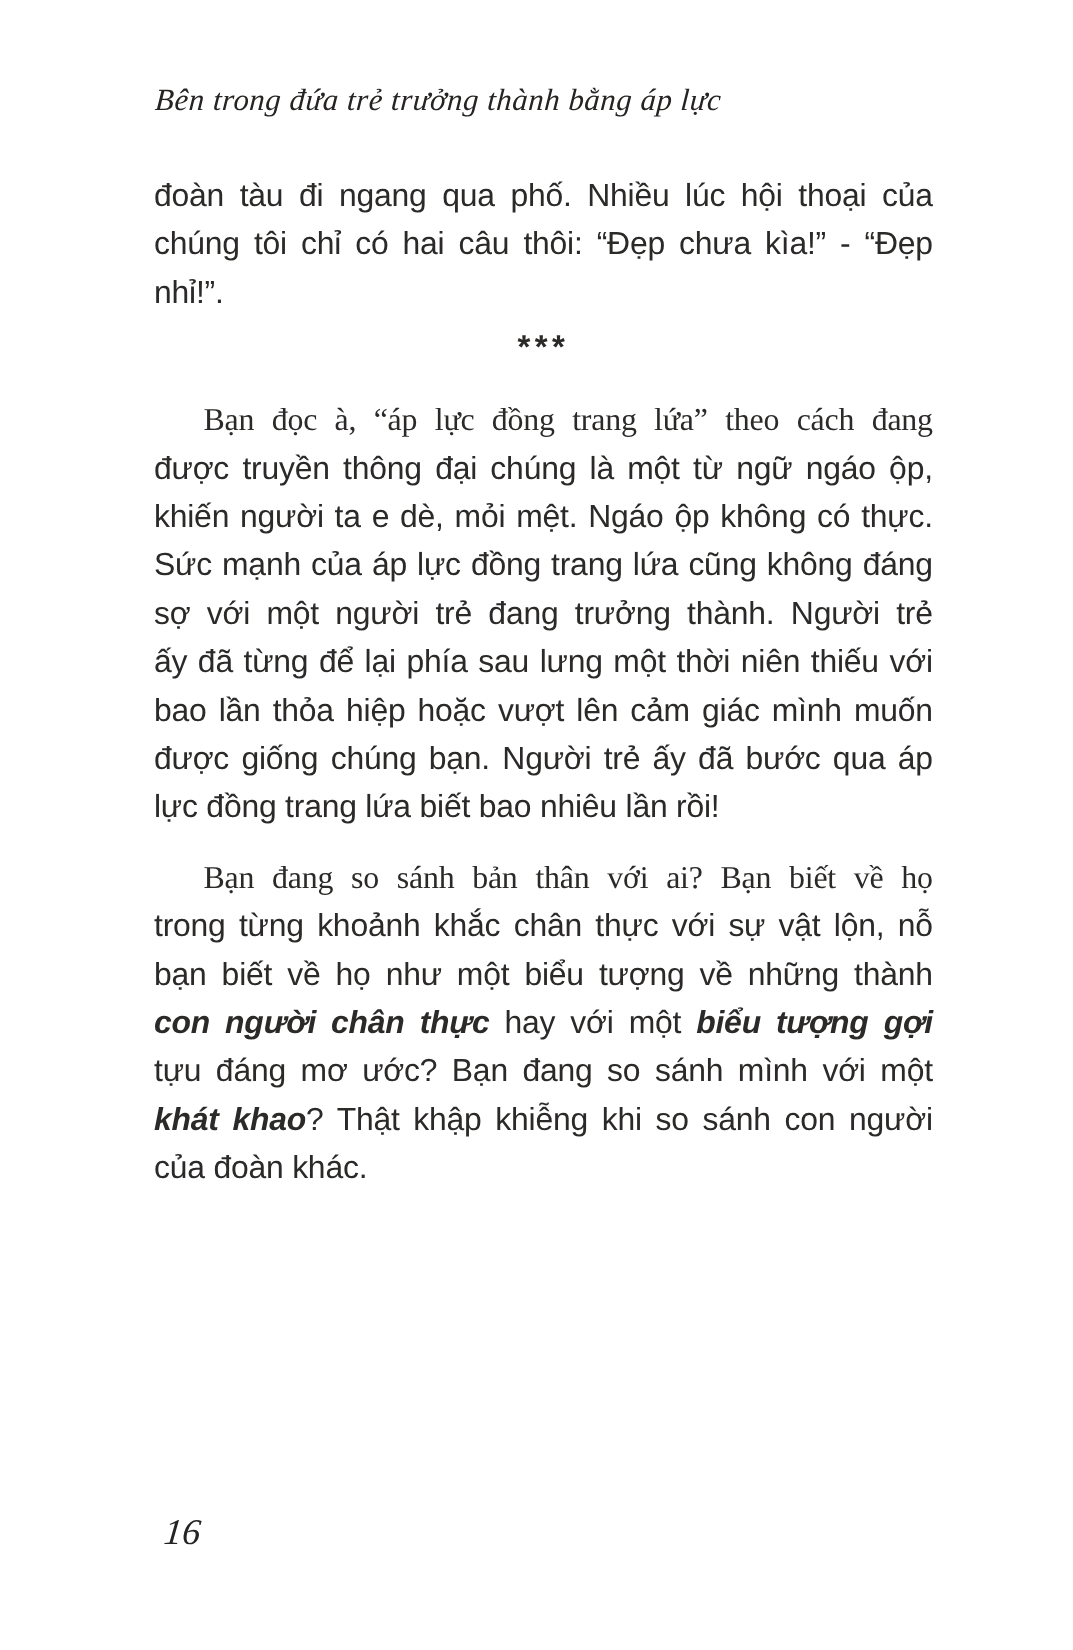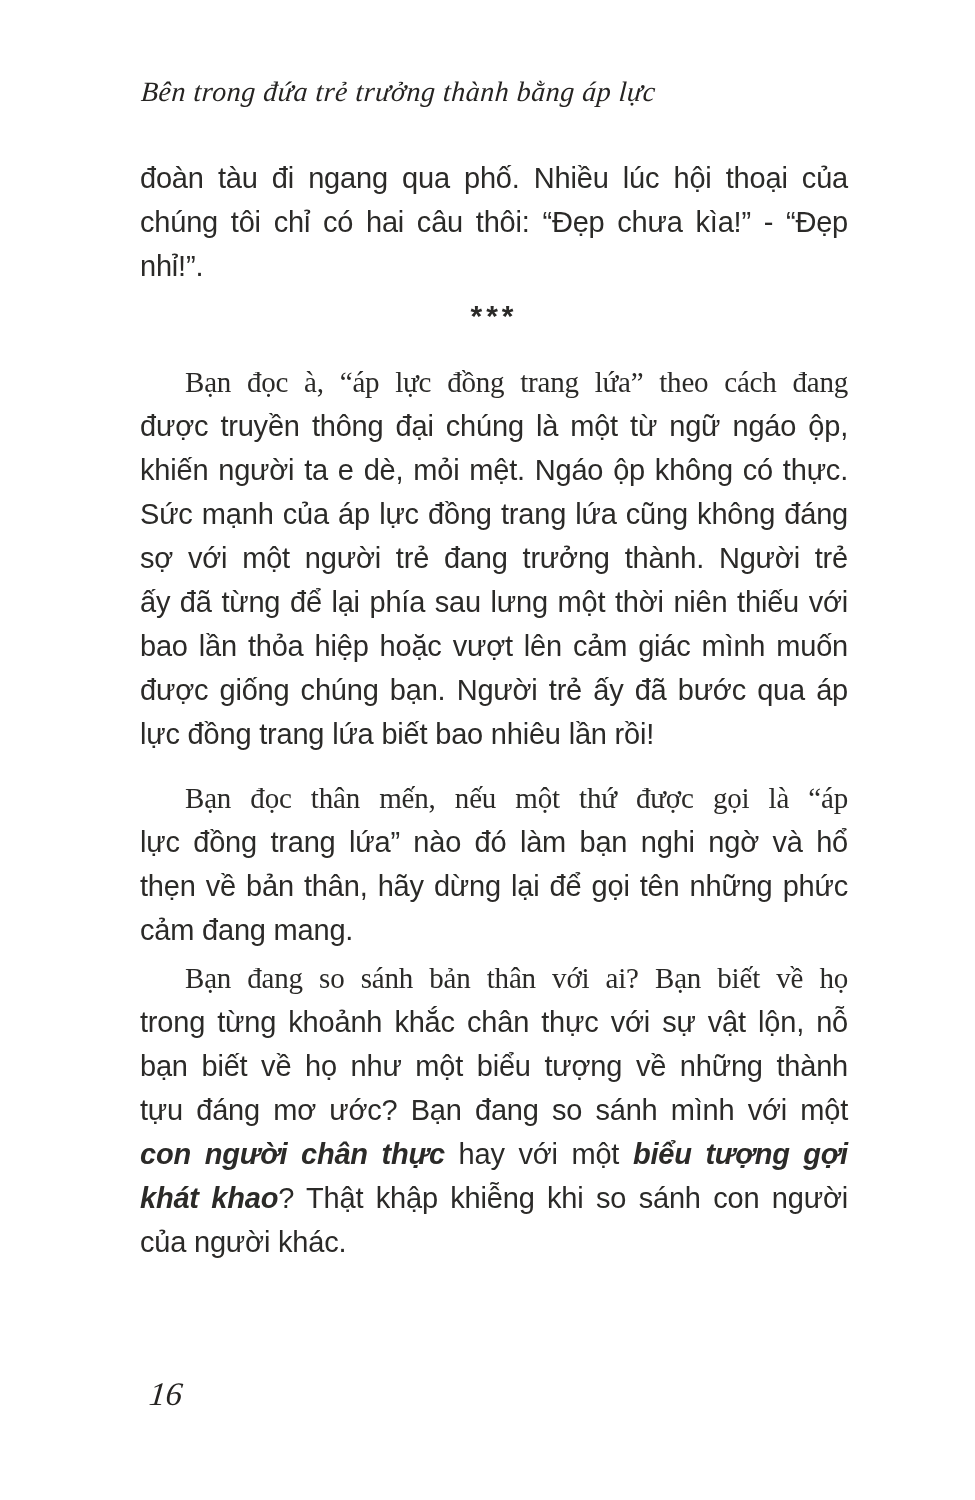--- a/index.html
+++ b/index.html
@@ -92,30 +92,24 @@
         <div class="line">được truyền thông đại chúng là một từ ngữ ngáo ộp,</div>
         <div class="line">khiến người ta e dè, mỏi mệt. Ngáo ộp không có thực.</div>
         <div class="line">Sức mạnh của áp lực đồng trang lứa cũng không đáng</div>
         <div class="line">sợ với một người trẻ đang trưởng thành. Người trẻ</div>
         <div class="line">ấy đã từng để lại phía sau lưng một thời niên thiếu với</div>
         <div class="line">bao lần thỏa hiệp hoặc vượt lên cảm giác mình muốn</div>
         <div class="line">được giống chúng bạn. Người trẻ ấy đã bước qua áp</div>
         <div class="line last">lực đồng trang lứa biết bao nhiêu lần rồi!</div>
       </div>
       <div class="para">
-        <div class="line indent">Bạn đọc thân mến, nếu một thứ được gọi là “áp</div>
-        <div class="line">lực đồng trang lứa” nào đó làm bạn nghi ngờ và hổ</div>
-        <div class="line">thẹn về bản thân, hãy dừng lại để gọi tên những phức</div>
-        <div class="line last">cảm đang mang.</div>
-      </div>
-      <div class="para">
         <div class="line indent">Bạn đang so sánh bản thân với ai? Bạn biết về họ</div>
         <div class="line">trong từng khoảnh khắc chân thực với sự vật lộn, nỗ</div>
         <div class="line">bạn biết về họ như một biểu tượng về những thành</div>
+        <div class="line"><span class="em">con người chân thực</span><span class=""> hay với một </span><span class="em">biểu tượng gợi</span></div>
         <div class="line">tựu đáng mơ ước? Bạn đang so sánh mình với một</div>
-        <div class="line"><span class="em">con người chân thực</span><span class=""> hay với một </span><span class="em">biểu tượng gợi</span></div>
         <div class="line"><span class="em">khát khao</span><span class="">? Thật khập khiễng khi so sánh con người</span></div>
-        <div class="line last">của người khác.</div>
+        <div class="line last">của đoàn khác.</div>
       </div>
     </div>
 
   <div class="page-number">16</div>
 </div>
 
 </body></html>

